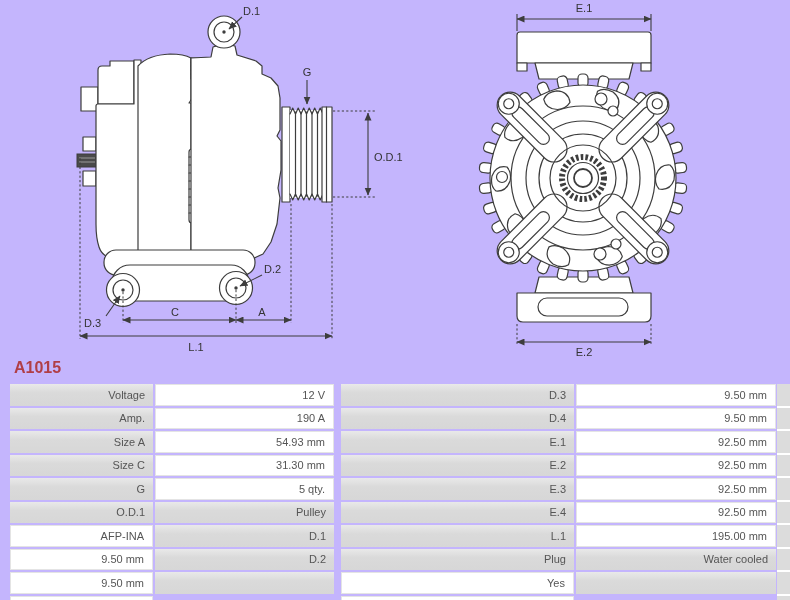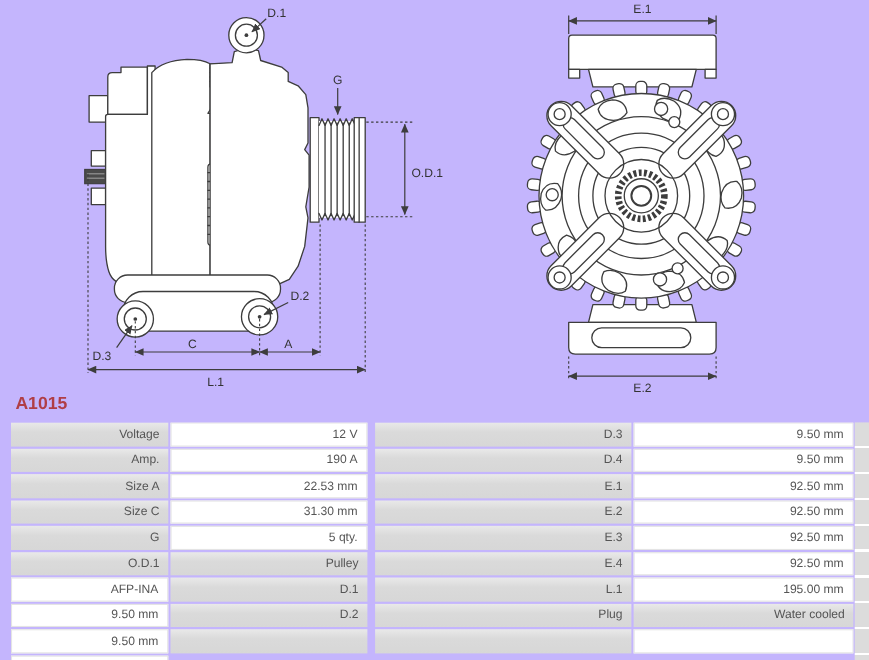--- a/index.html
+++ b/index.html
@@ -243,21 +243,21 @@
   <div class="part-title">A1015</div>
 
   <div class="spec">
 
     <div class="spec-table left">
       <div class="cell label-cell">Voltage</div>
       <div class="cell value-cell">12 V</div>
       <div class="cell label-cell">Amp.</div>
       <div class="cell value-cell">190 A</div>
       <div class="cell label-cell">Size A</div>
-      <div class="cell value-cell">22.53 mm</div>
+      <div class="cell value-cell">54.93 mm</div>
       <div class="cell label-cell">Size C</div>
       <div class="cell value-cell">31.30 mm</div>
       <div class="cell label-cell">G</div>
       <div class="cell value-cell">5 qty.</div>
       <div class="cell label-cell">O.D.1</div>
       <div class="cell label-cell">Pulley</div>
       <div class="cell value-cell">AFP-INA</div>
       <div class="cell label-cell">D.1</div>
       <div class="cell value-cell">9.50 mm</div>
       <div class="cell label-cell">D.2</div>
@@ -276,20 +276,21 @@
       <div class="cell label-cell">E.2</div>
       <div class="cell value-cell">92.50 mm</div>
       <div class="cell label-cell">E.3</div>
       <div class="cell value-cell">92.50 mm</div>
       <div class="cell label-cell">E.4</div>
       <div class="cell value-cell">92.50 mm</div>
       <div class="cell label-cell">L.1</div>
       <div class="cell value-cell">195.00 mm</div>
       <div class="cell label-cell">Plug</div>
       <div class="cell label-cell">Water cooled</div>
+      <div class="cell value-cell">Yes</div>
       <div class="cell label-cell"></div>
       <div class="cell value-cell"></div>
     </div>
 
   </div>
 
   <div class="edge-sliver"></div>
 
 </div>
 

